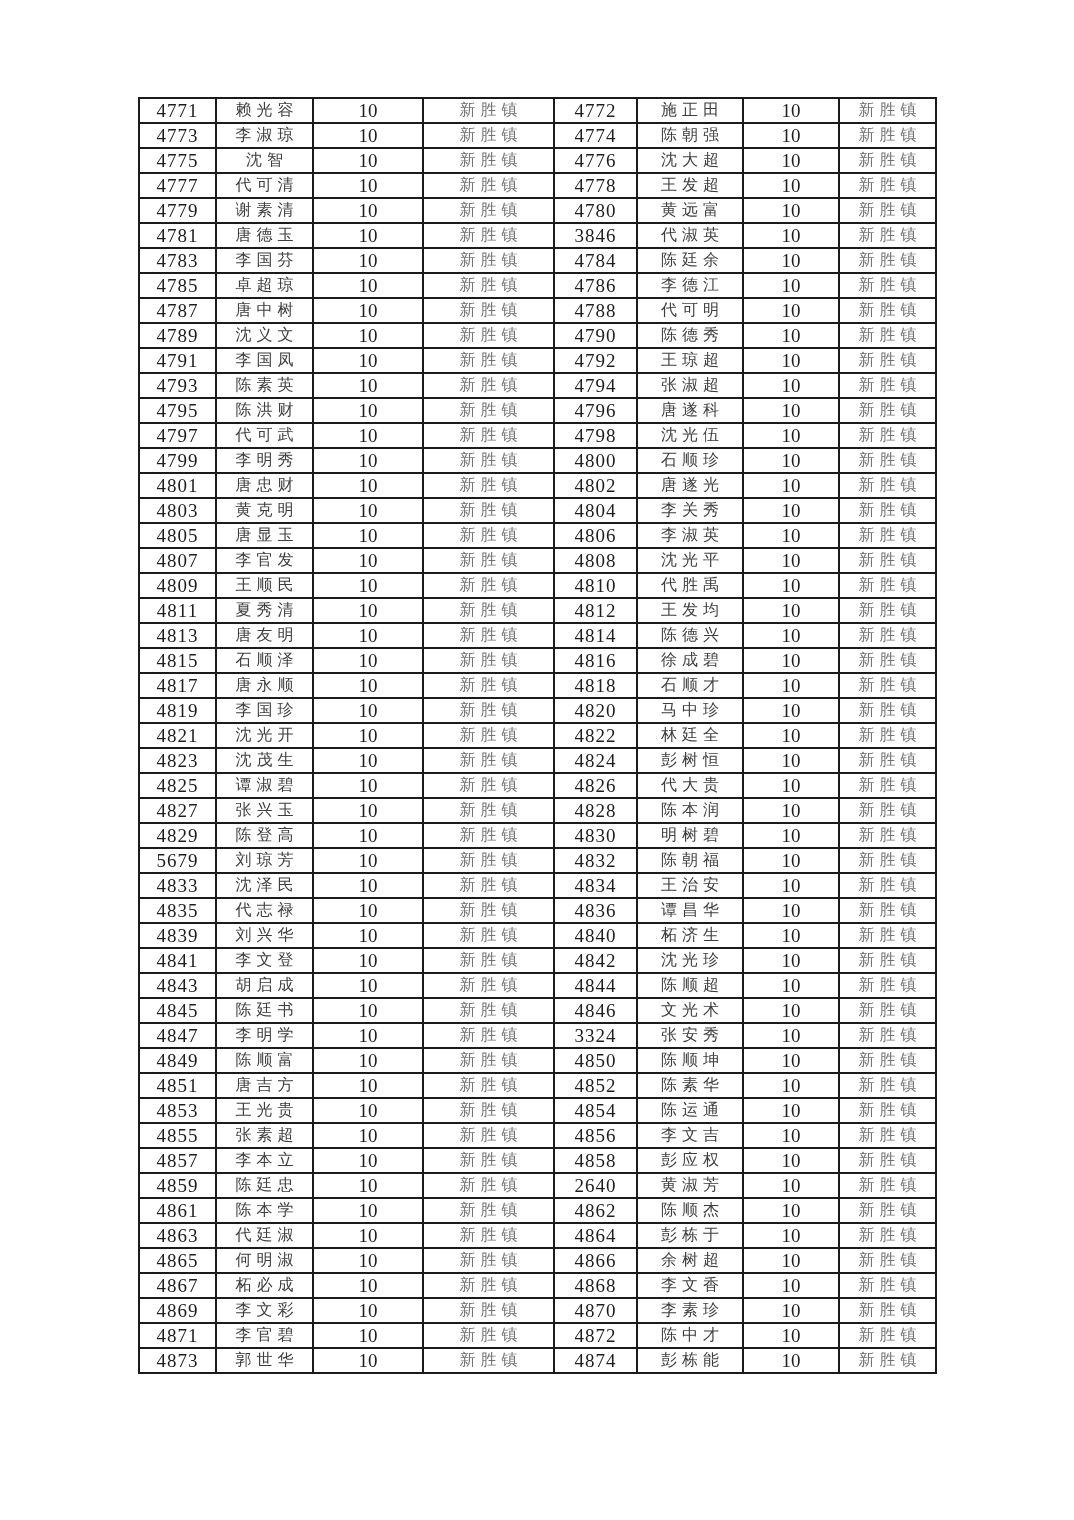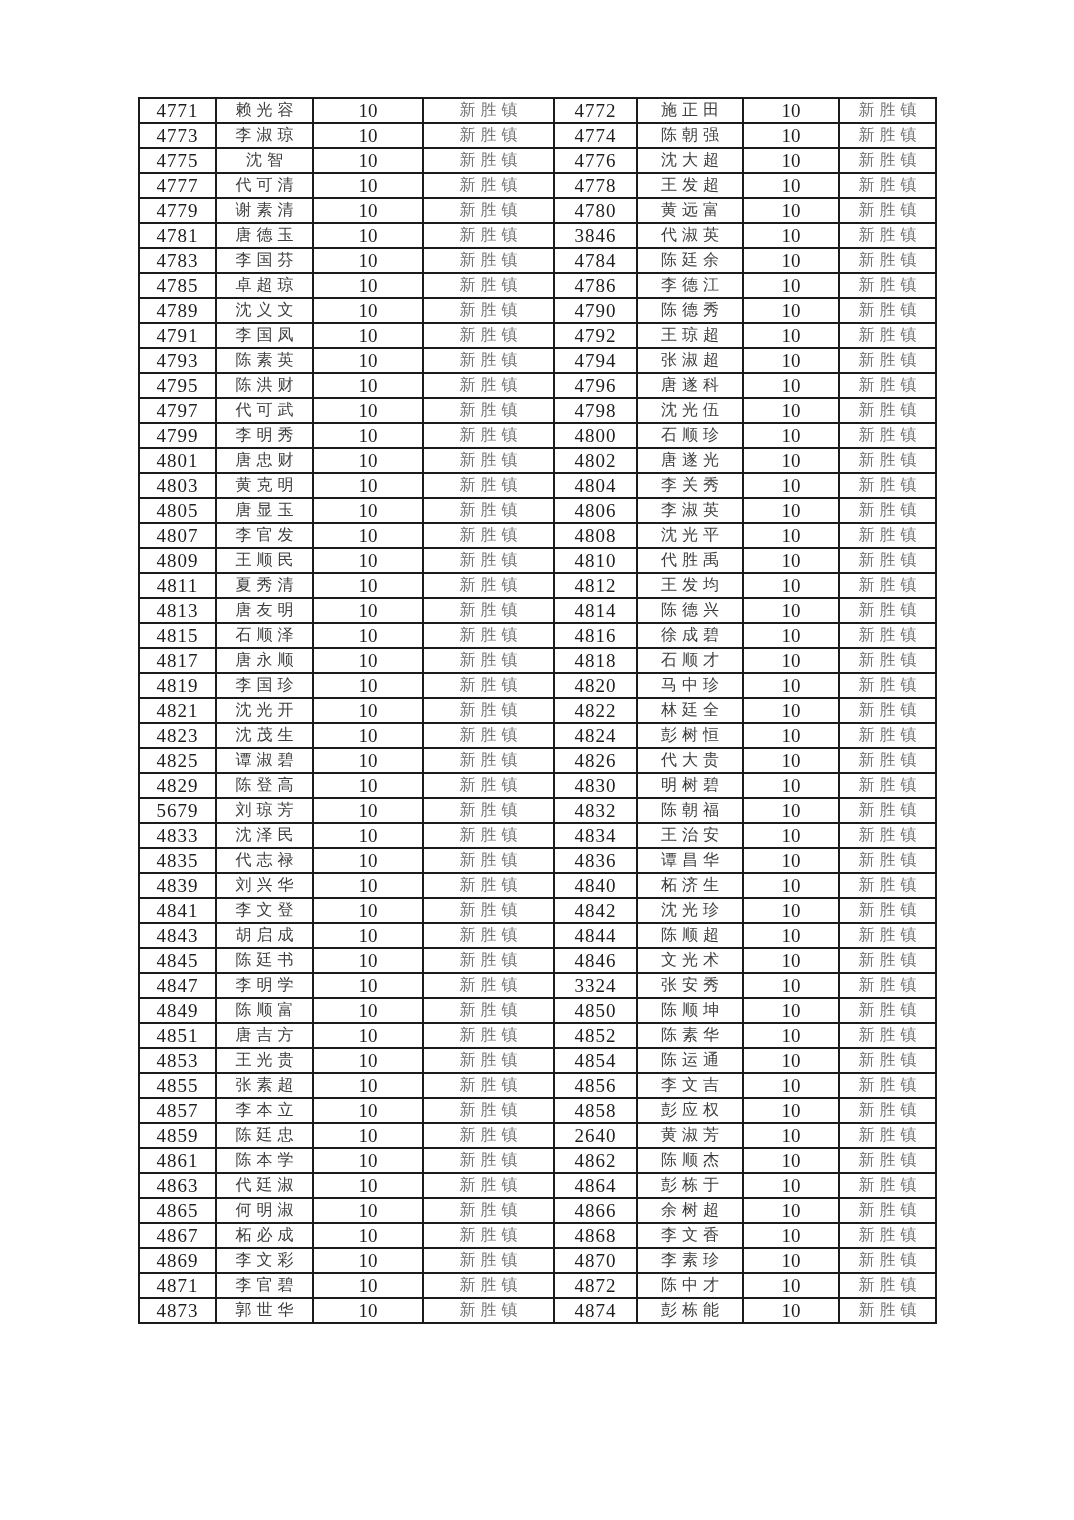--- a/index.html
+++ b/index.html
@@ -152,20 +152,30 @@
     <td class="num">4785</td>
     <td class="cjk-name">卓超琼</td>
     <td class="amount">10</td>
     <td class="town">新胜镇</td>
     <td class="num">4786</td>
     <td class="cjk-name">李德江</td>
     <td class="amount">10</td>
     <td class="town">新胜镇</td>
   </tr>
 
+  <tr>
+    <td class="num">4787</td>
+    <td class="cjk-name">唐中树</td>
+    <td class="amount">10</td>
+    <td class="town">新胜镇</td>
+    <td class="num">4788</td>
+    <td class="cjk-name">代可明</td>
+    <td class="amount">10</td>
+    <td class="town">新胜镇</td>
+  </tr>
 
   <tr>
     <td class="num">4789</td>
     <td class="cjk-name">沈义文</td>
     <td class="amount">10</td>
     <td class="town">新胜镇</td>
     <td class="num">4790</td>
     <td class="cjk-name">陈德秀</td>
     <td class="amount">10</td>
     <td class="town">新胜镇</td>
@@ -362,20 +372,30 @@
     <td class="num">4825</td>
     <td class="cjk-name">谭淑碧</td>
     <td class="amount">10</td>
     <td class="town">新胜镇</td>
     <td class="num">4826</td>
     <td class="cjk-name">代大贵</td>
     <td class="amount">10</td>
     <td class="town">新胜镇</td>
   </tr>
 
+  <tr>
+    <td class="num">4827</td>
+    <td class="cjk-name">张兴玉</td>
+    <td class="amount">10</td>
+    <td class="town">新胜镇</td>
+    <td class="num">4828</td>
+    <td class="cjk-name">陈本润</td>
+    <td class="amount">10</td>
+    <td class="town">新胜镇</td>
+  </tr>
 
   <tr>
     <td class="num">4829</td>
     <td class="cjk-name">陈登高</td>
     <td class="amount">10</td>
     <td class="town">新胜镇</td>
     <td class="num">4830</td>
     <td class="cjk-name">明树碧</td>
     <td class="amount">10</td>
     <td class="town">新胜镇</td>

